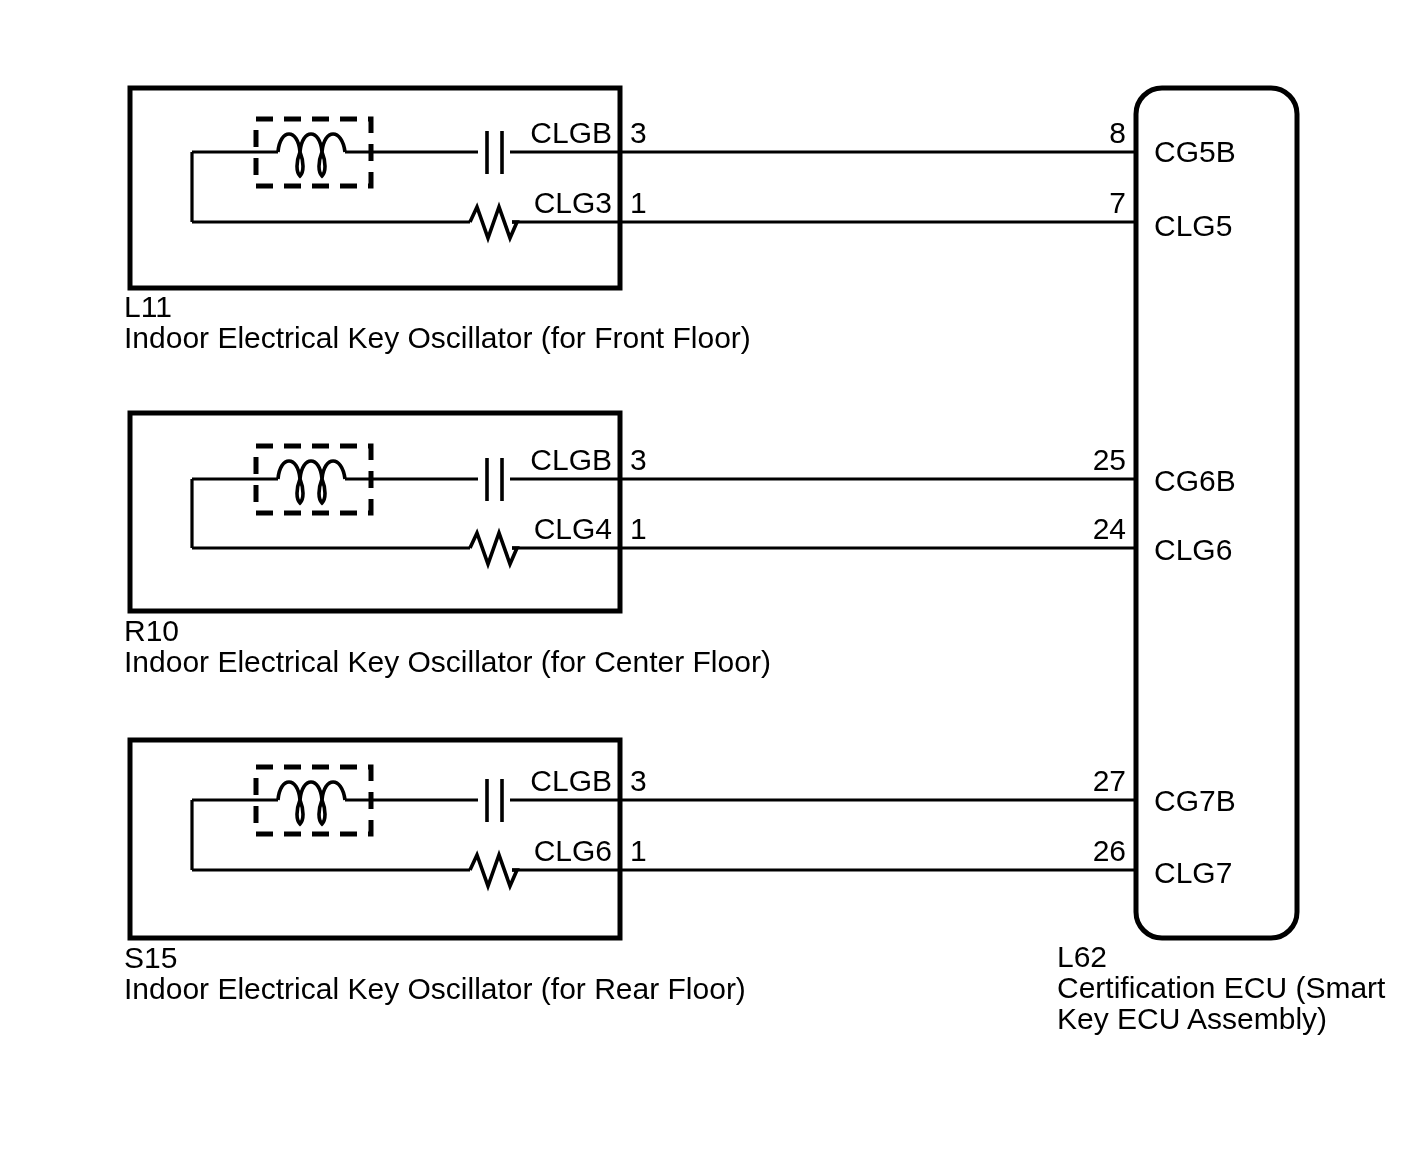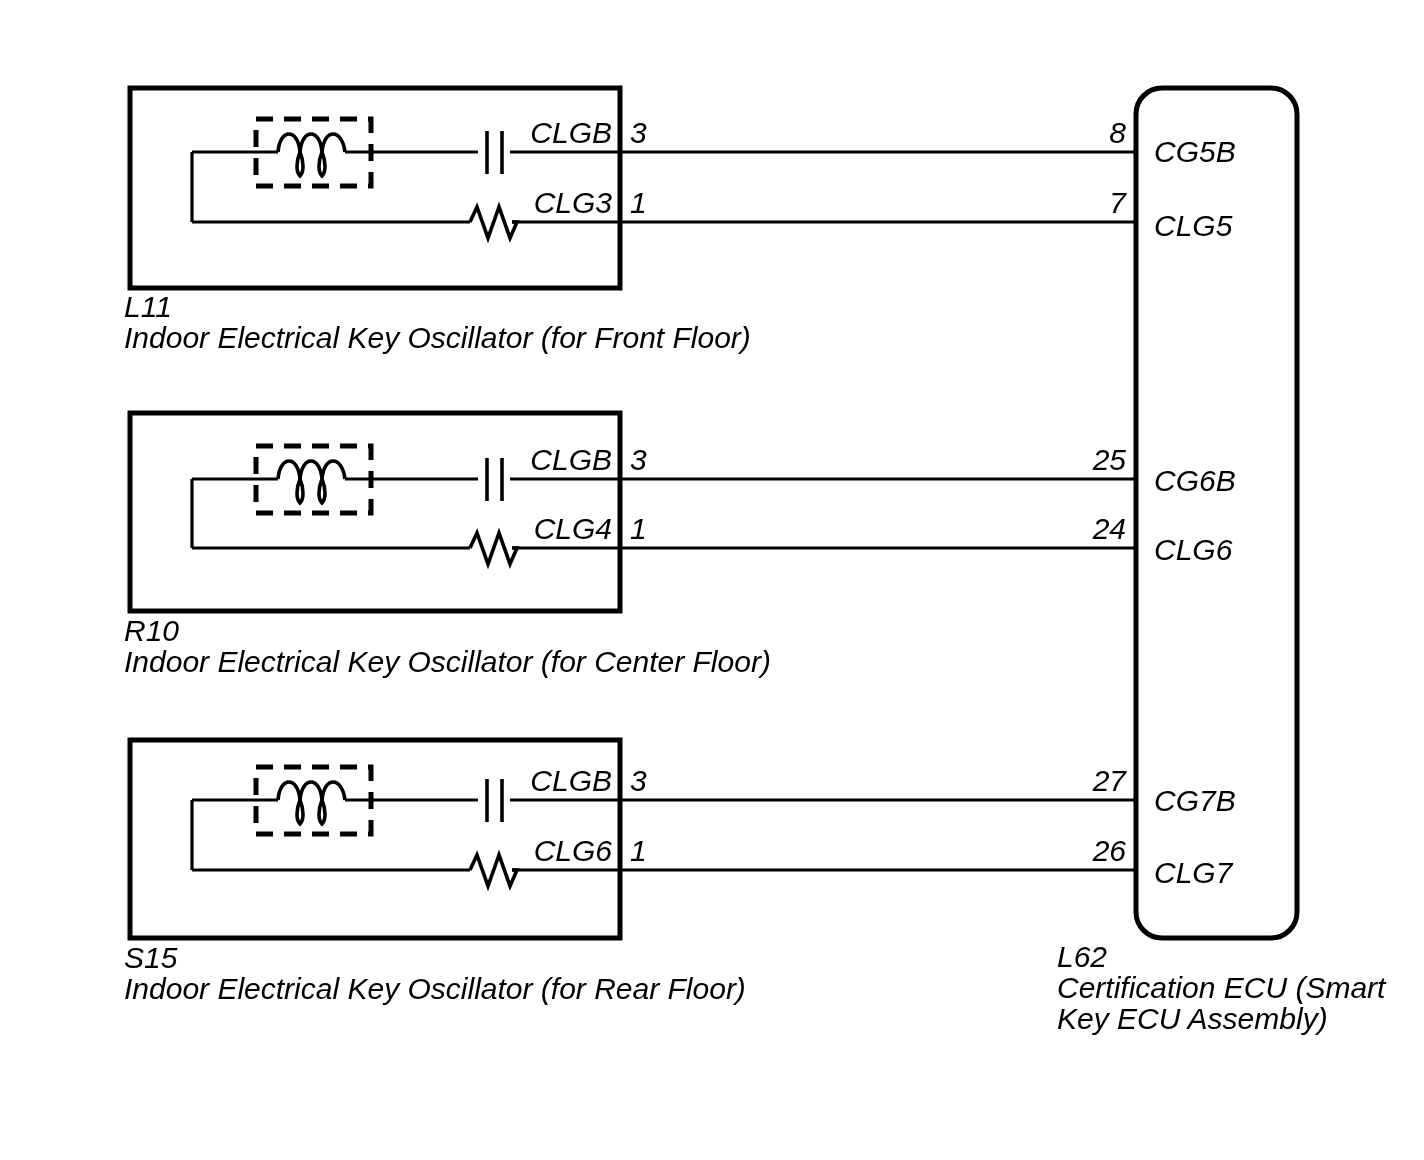--- a/index.html
+++ b/index.html
@@ -10,21 +10,20 @@
   }
   body {
     font-family: "Liberation Sans", sans-serif;
   }
   #diagram-root {
     position: relative;
     width: 1424px;
     height: 1160px;
     background: #ffffff;
     overflow: hidden;
-    font-style: italic;
   }
   #diagram-svg {
     position: absolute;
     top: 0;
     left: 0;
     width: 1424px;
     height: 1160px;
   }
   .wire, .box-outline {
     stroke: #000000;

